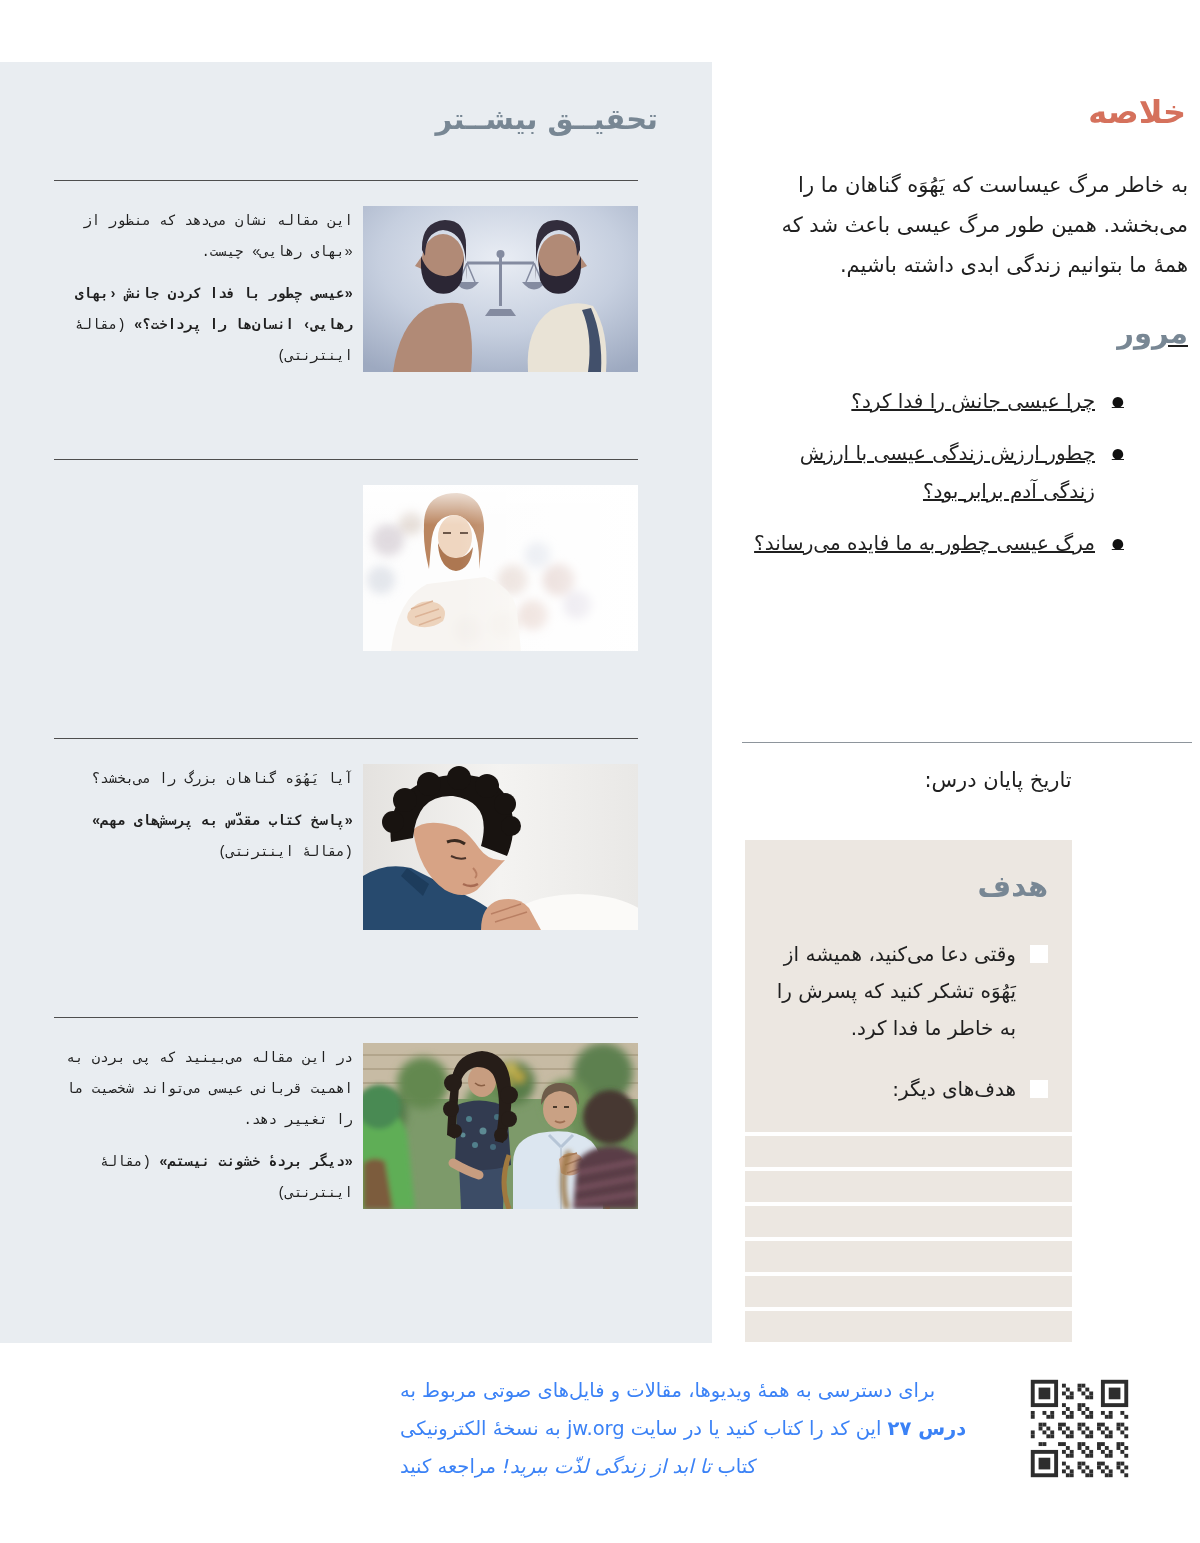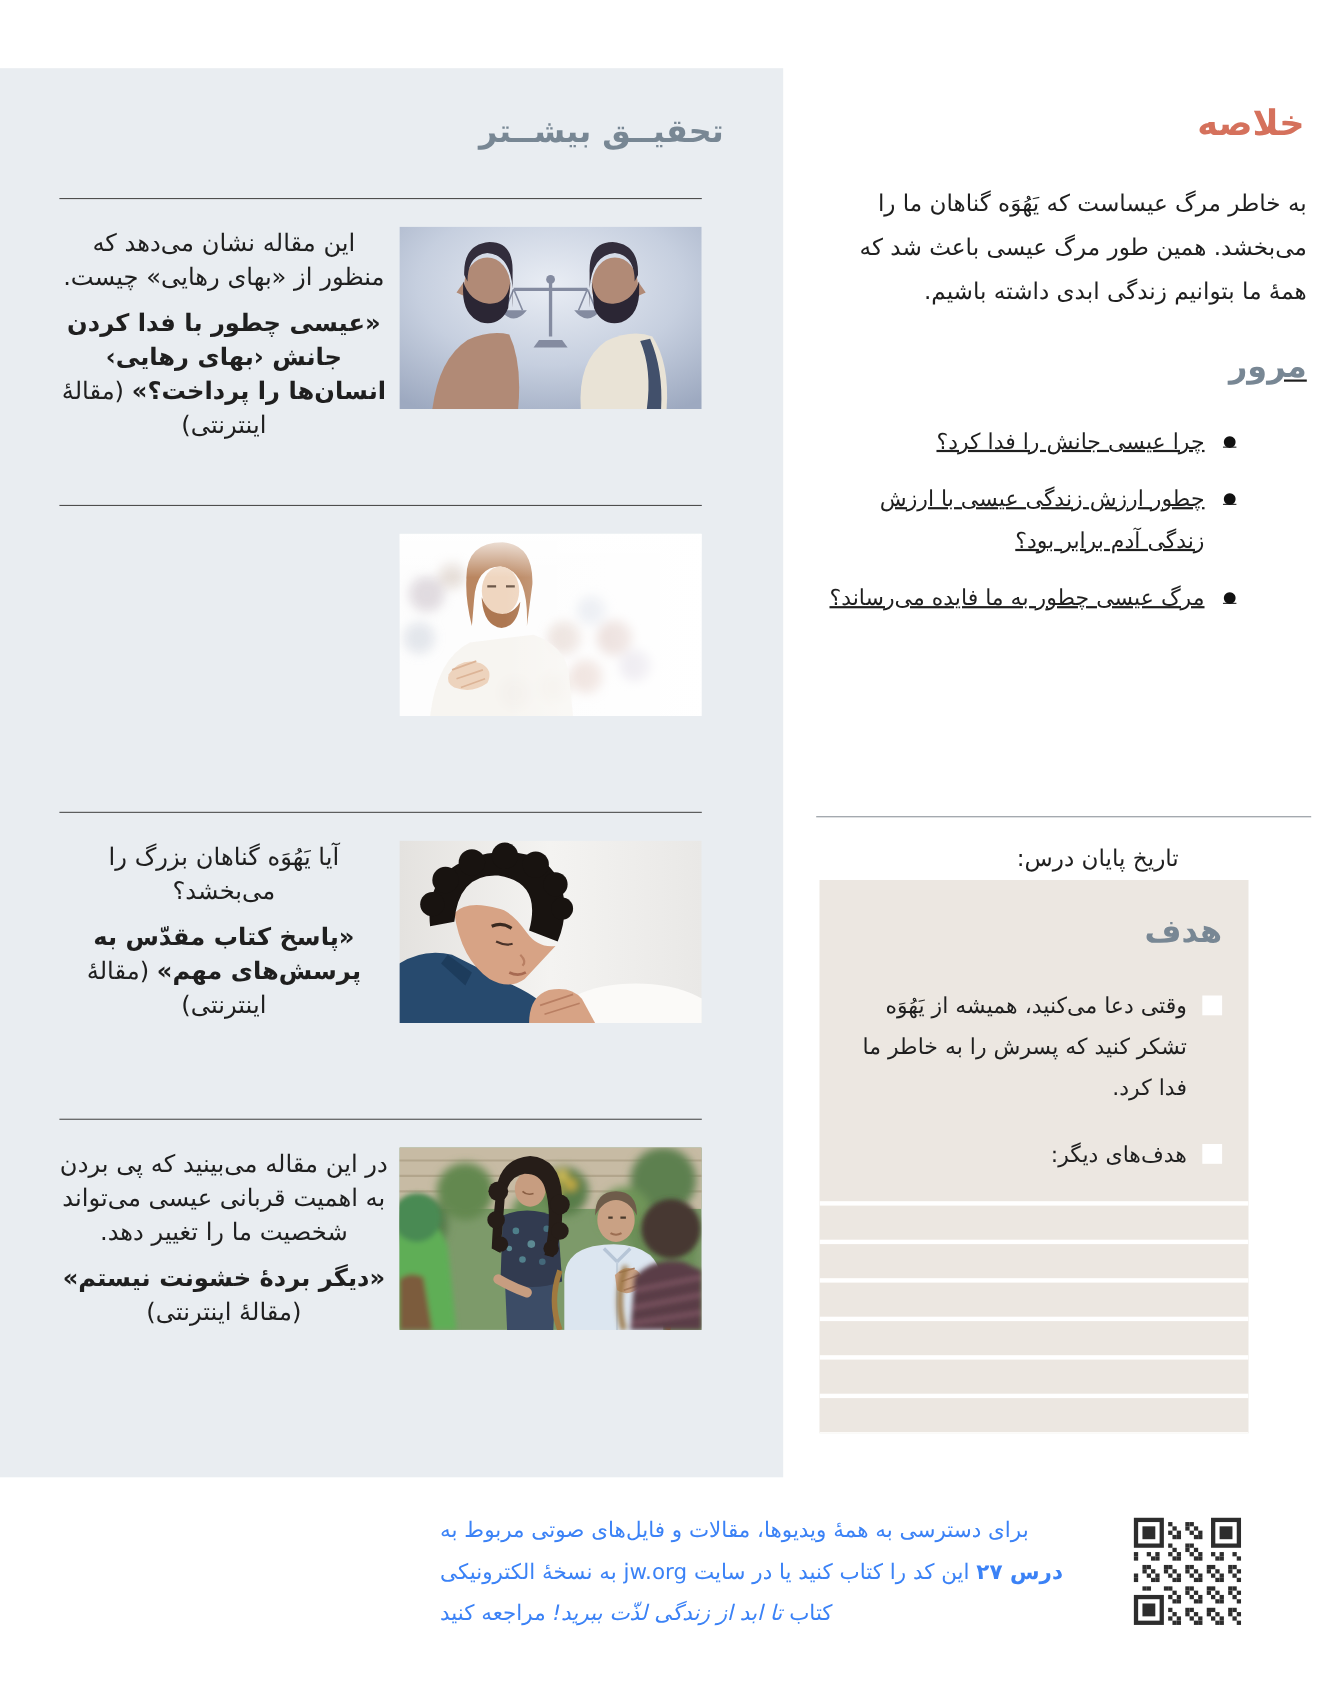--- a/index.html
+++ b/index.html
@@ -10,21 +10,21 @@
   .research-panel{position:absolute;left:0;top:62px;width:712px;height:1281px;
                   background:#e9edf1;box-sizing:border-box;padding-top:32px;}
   .research-heading{margin:0 0 0 54px;padding:0 54px 36px 0;font-size:29px;font-weight:bold;
                     color:#788794;line-height:50px;text-align:right;}
   .research-item{margin:0 74px 0 54px;border-top:1px solid #4e4e4e;box-sizing:border-box;
                  padding-top:25px;height:279px;direction:rtl;}
   .research-item.last{height:auto;}
   .item-row{display:flex;gap:10px;}
   .item-figure{flex:none;width:275px;height:166px;margin:0;overflow:hidden;}
   .item-figure svg{display:block;}
-  .item-text{flex:1;min-width:0;text-align:center;font-size:22px;line-height:31px;}
+  .item-text{flex:1;min-width:0;text-align:right;font-size:14px;line-height:31px;font-family:Liberation Mono, monospace;}
   .item-text p{margin:0;}
   .item-text .desc{margin-bottom:11px;}
   .item-text strong{font-weight:bold;}
 
   
   .summary-sec{position:absolute;left:745px;top:86px;width:443px;text-align:right;}
   .summary-sec h2{margin:0 2px 27px;font-size:32px;font-weight:bold;color:#d5715c;line-height:52px;}
   .summary-sec p{margin:0;font-size:21px;line-height:40px;}
 
   .review-sec{position:absolute;left:745px;top:308px;width:443px;text-align:right;text-decoration:underline;}
@@ -32,21 +32,21 @@
   .review-list{list-style:none;margin:0;padding:0 64px 0 0;}
   .review-list li{display:flex;margin-bottom:14px;font-size:20px;line-height:38px;}
   .bullet{flex:none;width:12px;margin-left:17px;font-size:14px;line-height:38px;color:#111;}
   .review-list .q{flex:1;min-width:0;}
 
   .right-divider{position:absolute;left:742px;top:742px;width:450px;height:0;
                  border-top:1.5px solid #8e959c;}
   .date-label{position:absolute;left:778px;top:760px;width:440px;text-align:center;
               font-size:21px;line-height:40px;margin:0;}
 
-  .goal-box{position:absolute;left:745px;top:800px;width:390px;height:503px;
+  .goal-box{position:absolute;left:745px;top:840px;width:327px;height:503px;
             background:#ece7e1;box-sizing:border-box;padding:22px 24px;overflow:hidden;}
   .goal-box h2{margin:0 0 26px;font-size:29px;font-weight:bold;color:#788794;line-height:48px;text-align:right;}
   .check-row{display:flex;margin-bottom:24px;font-size:20px;line-height:37px;text-align:right;}
   .checkbox{flex:none;width:18px;height:18px;background:#ffffff;margin-left:14px;margin-top:9px;}
   .check-row .check-text{flex:1;min-width:0;}
   .blank-line{height:4px;background:#ffffff;margin:0 -24px 31px;}
 
   
   .footer-text{position:absolute;left:400px;top:1372px;width:610px;text-align:left;
                font-size:19.5px;line-height:38px;color:#3b82f6;}

